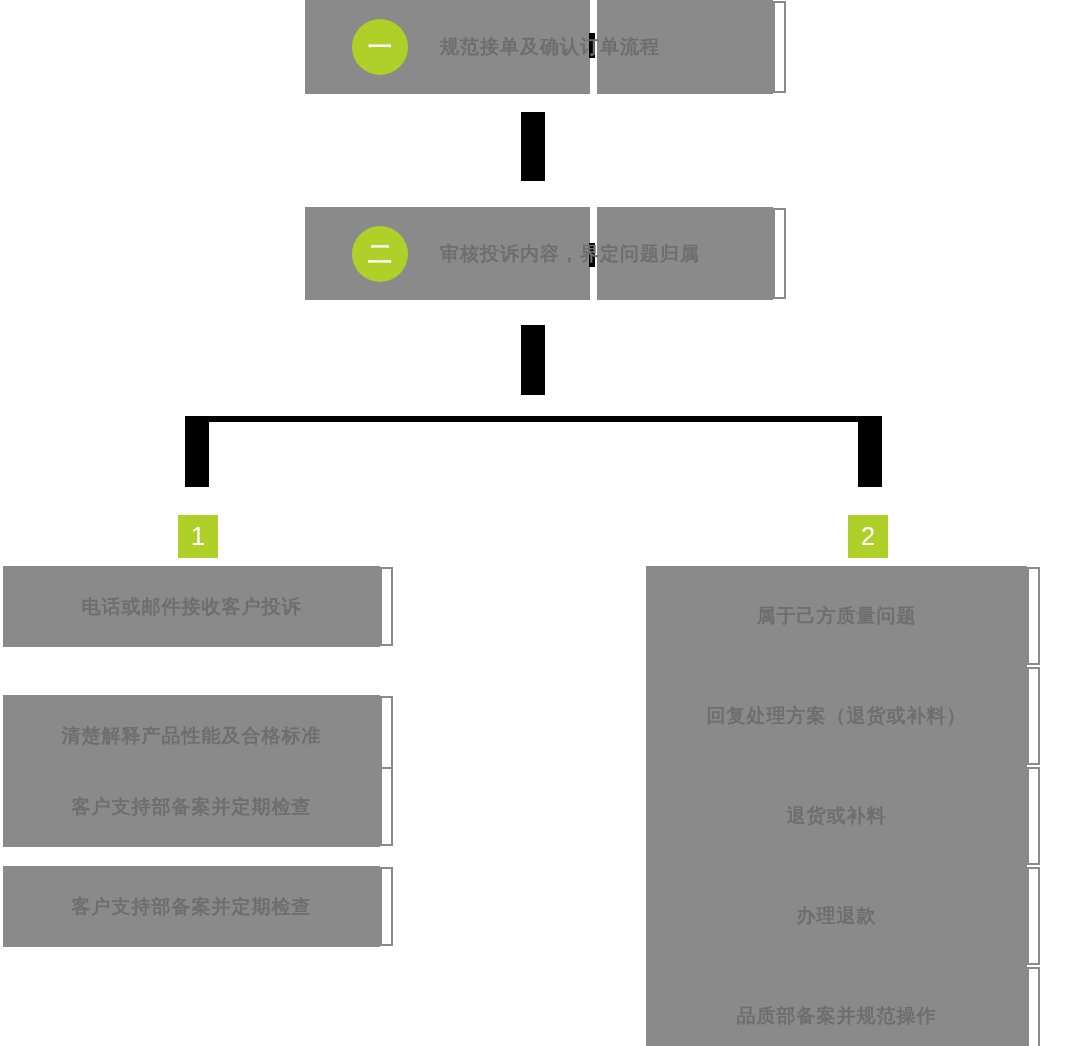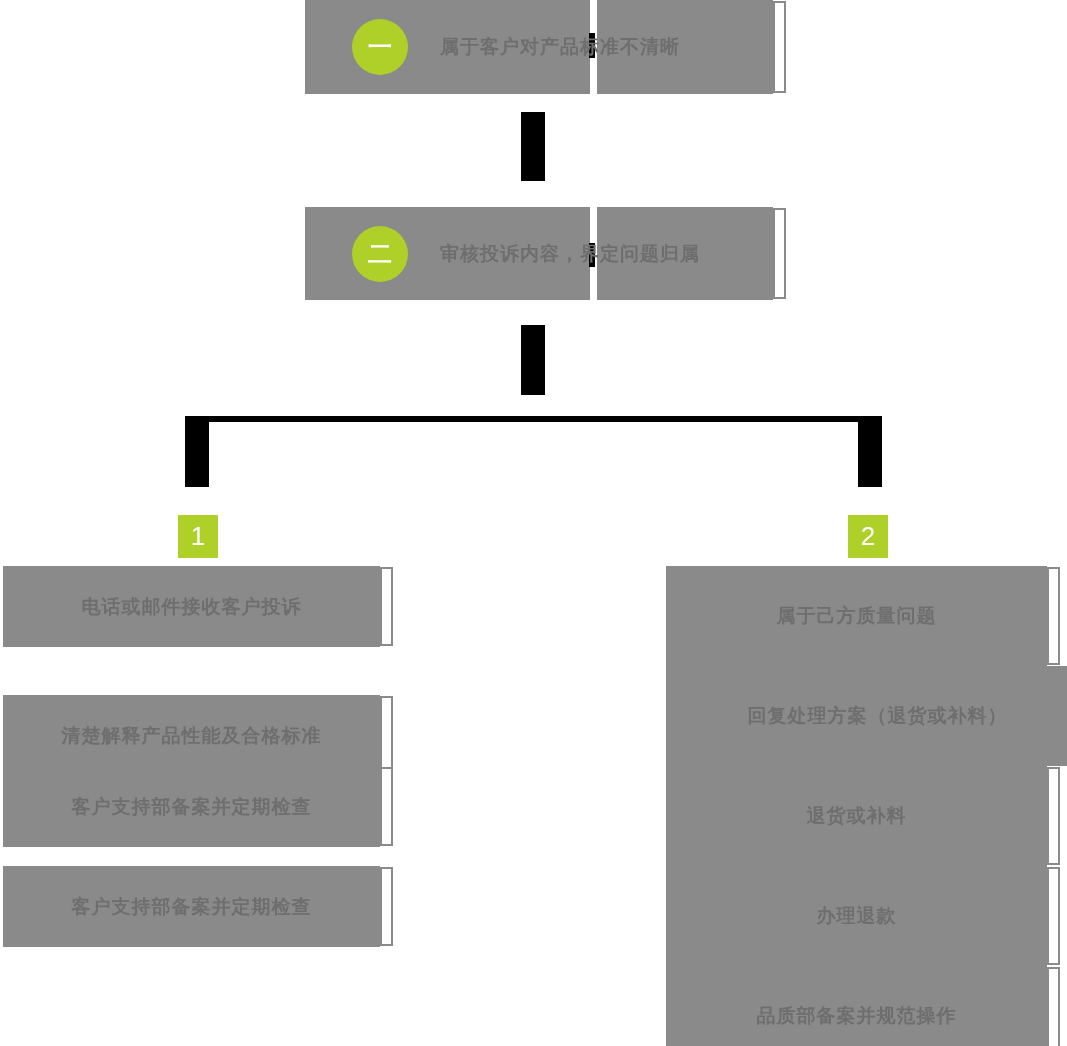--- a/index.html
+++ b/index.html
@@ -30,35 +30,35 @@
   .conn{position:absolute;background:#000000;}
   .numsq{
     position:absolute;top:515px;width:40px;height:43px;background:#aed028;color:#ffffff;
     display:flex;align-items:center;justify-content:center;font-size:26px;
   }
   .smallbox{
     display:flex;align-items:center;justify-content:center;text-align:center;
     letter-spacing:1px;
   }
   .leftbox{left:3px;width:377px;height:81px;}
-  .rightbox{left:666px;width:381px;height:100px;}
+  .rightbox{left:646px;width:381px;height:100px;}
 </style>
 </head>
 <body>
 
 <div class="stage">
 
   <div class="gbox" style="left:305px;top:0;width:468px;height:94px;">
     <div class="pstrip"></div>
     <div class="vstripe"></div>
     <div class="mark" style="top:33px;height:25px;"></div>
     <div class="badge-circle">
       <span>一</span>
     </div>
-    <div class="steplabel">属于客户对产品标准不清晰</div>
+    <div class="steplabel">规范接单及确认订单流程</div>
   </div>
 
   <div class="conn" style="left:521px;top:112px;width:24px;height:69px;"></div>
 
   <div class="gbox" style="left:305px;top:207px;width:468px;height:93px;">
     <div class="pstrip"></div>
     <div class="vstripe"></div>
     <div class="mark" style="top:36px;height:24px;"></div>
     <div class="badge-circle">
       <span>二</span>
@@ -93,21 +93,21 @@
   </div>
   <div class="gbox smallbox leftbox" style="top:866px;text-align:right;">
     <div class="pstrip"></div>
     <span>客户支持部备案并定期检查</span>
   </div>
 
   <div class="gbox smallbox rightbox" style="top:566px;">
     <div class="pstrip"></div>
     <span>属于己方质量问题</span>
   </div>
-  <div class="gbox smallbox rightbox" style="top:666px;padding-left:21px;">
+  <div class="gbox smallbox rightbox" style="top:666px;">
     <div class="pstrip"></div>
     <span>回复处理方案（退货或补料）</span>
   </div>
   <div class="gbox smallbox rightbox" style="top:766px;">
     <div class="pstrip"></div>
     <span>退货或补料</span>
   </div>
   <div class="gbox smallbox rightbox" style="top:866px;">
     <div class="pstrip"></div>
     <span>办理退款</span>

